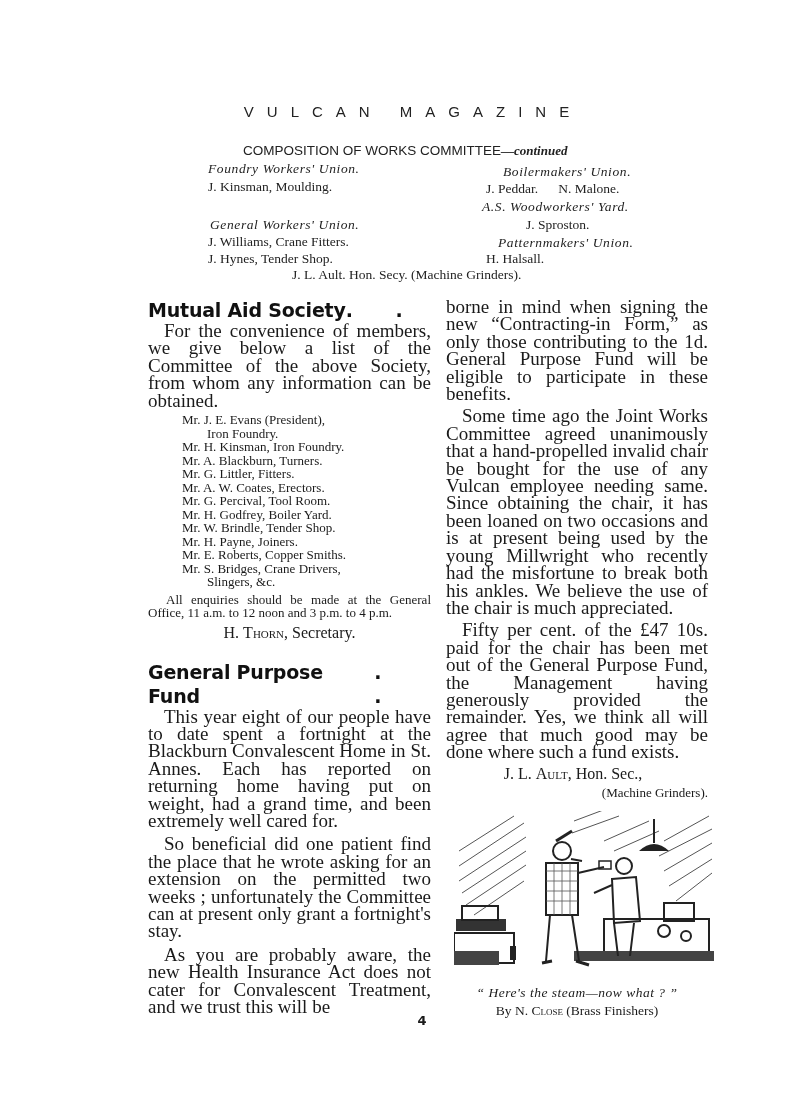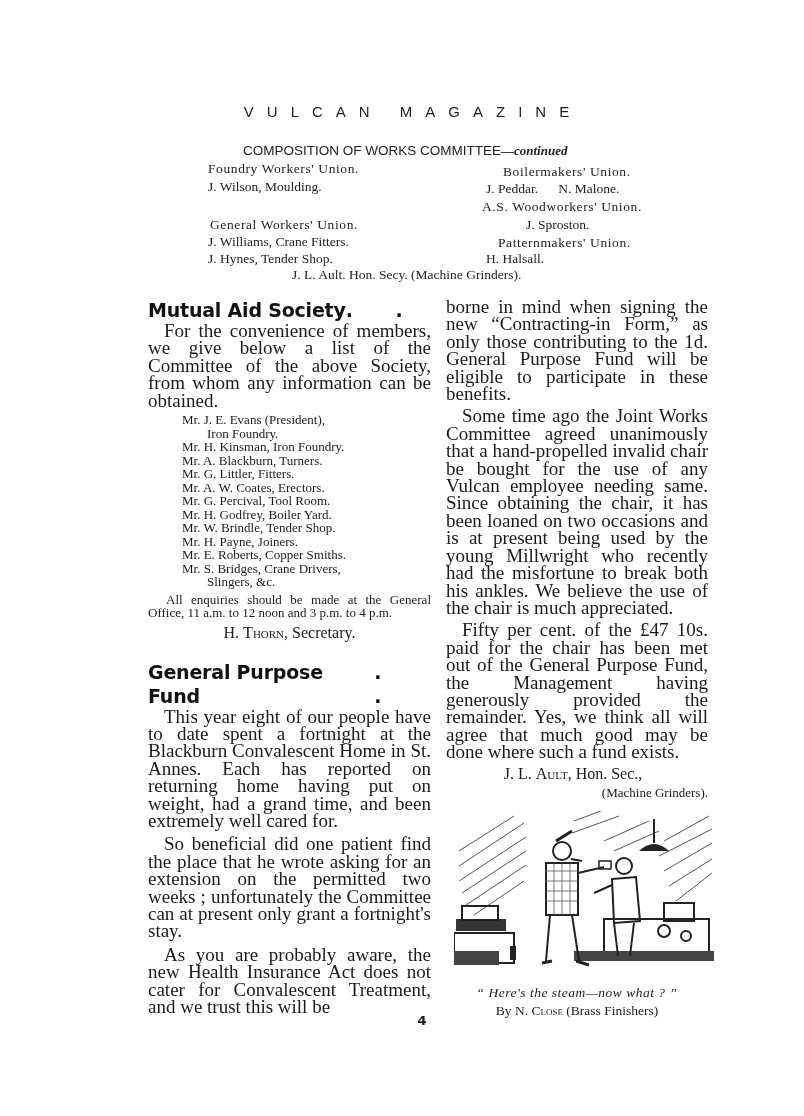--- a/index.html
+++ b/index.html
@@ -1,21 +1,21 @@
 <!DOCTYPE html>
 <html><head>
 <meta charset="utf-8">
 <style>
   html, body { margin: 0; padding: 0; background: #ffffff; }
   body { width: 804px; height: 1116px; position: relative; overflow: hidden; color: #1a1a1a; font-family: "Liberation Serif", serif; }
   .masthead { position: absolute; top: 103px; left: 0; width: 804px; text-align: center; font-family: "Liberation Sans", sans-serif; font-size: 15px; letter-spacing: 13px; color: #222; padding-left: 22px; box-sizing: border-box; }
   .committee-title { position: absolute; top: 143px; left: 243px; font-family: "Liberation Sans", sans-serif; font-size: 13.5px; color: #222; }
   .committee-title i { font-family: "Liberation Serif", serif; font-weight: bold; font-style: italic; font-size: 13px; }
   .cline { position: absolute; font-size: 13.5px; white-space: nowrap; color: #222; }
-  .cline.it { font-family: "Liberation Serif", serif; letter-spacing: 0.6px; }
+  .cline.it { font-style: italic; font-family: "Liberation Serif", serif; letter-spacing: 0.6px; }
   .col { position: absolute; top: 298px; width: 283px; }
   .col.left { left: 148px; }
   .col.right { left: 446px; width: 262px; }
   .heading { font-family: "DejaVu Sans", sans-serif; font-weight: bold; font-size: 19px; color: #111; display: flex; justify-content: flex-start; letter-spacing: -0.2px; margin: 0; line-height: 24px; }
   .heading .dots { letter-spacing: 18px; margin-right: -16px; }
   .para { font-size: 19px; line-height: 17.4px; text-align: justify; margin: 0; text-indent: 16px; }
   .para.noind { text-indent: 0; }
   .members { font-size: 13px; line-height: 13.5px; padding-left: 34px; margin: 4px 0 4px 0; }
   .members .cont { padding-left: 25px; }
   .small { font-size: 13px; line-height: 13.5px; text-align: justify; text-indent: 18px; margin: 0; }
@@ -28,28 +28,28 @@
   .page-number { position: absolute; top: 1013px; left: 0; width: 804px; text-align: center; font-family: "DejaVu Sans", sans-serif; font-weight: bold; font-size: 13px; padding-left: 40px; box-sizing: border-box; }
 </style>
 </head>
 <body>
 
 <div class="masthead">VULCAN MAGAZINE</div>
 
 <div class="committee-title"><span>COMPOSITION OF WORKS COMMITTEE</span><i>—continued</i></div>
 
 <div class="cline it" style="top:161px;left:208px;">Foundry Workers' Union.</div>
-<div class="cline" style="top:179px;left:208px;">J. Wilson, Moulding.</div>
+<div class="cline" style="top:179px;left:208px;">J. Kinsman, Moulding.</div>
 <div class="cline it" style="top:217px;left:210px;">General Workers' Union.</div>
 <div class="cline" style="top:234px;left:208px;">J. Williams, Crane Fitters.</div>
 <div class="cline" style="top:251px;left:208px;">J. Hynes, Tender Shop.</div>
 
 <div class="cline it" style="top:164px;left:503px;">Boilermakers' Union.</div>
 <div class="cline" style="top:181px;left:486px;white-space:pre;">J. Peddar.      N. Malone.</div>
-<div class="cline it" style="top:199px;left:482px;">A.S. Woodworkers' Union.</div>
+<div class="cline it" style="top:199px;left:482px;">A.S. Woodworkers' Yard.</div>
 <div class="cline" style="top:217px;left:486px;margin-left:40px;">J. Sproston.</div>
 <div class="cline it" style="top:235px;left:498px;">Patternmakers' Union.</div>
 <div class="cline" style="top:251px;left:486px;">H. Halsall.</div>
 <div class="cline" style="top:267px;left:292px;text-align:right;">J. L. Ault. Hon. Secy. (Machine Grinders).</div>
 
 <div class="col left">
   <h2 class="heading">
     <span>Mutual Aid Society</span>
     <span class="dots">. .</span>
   </h2>

